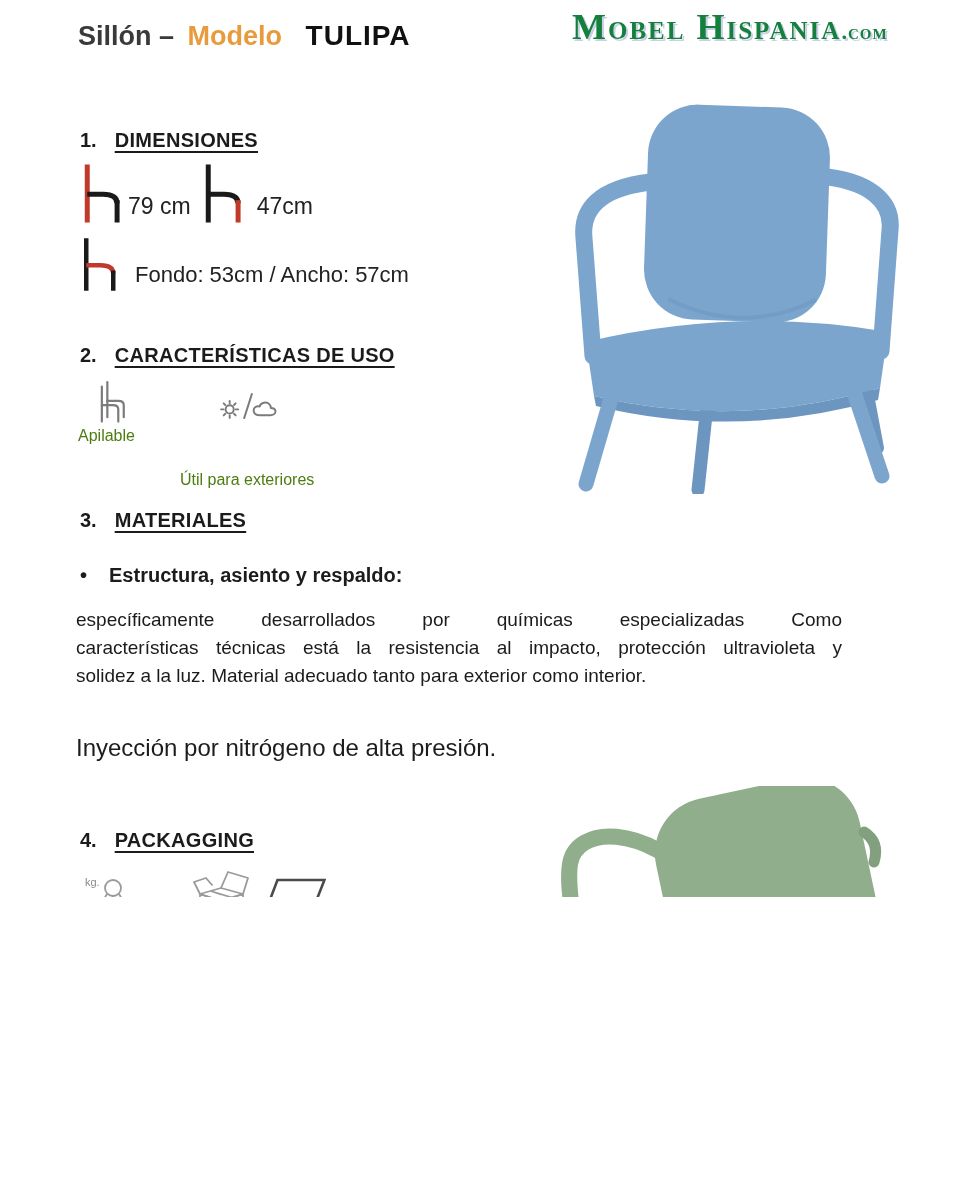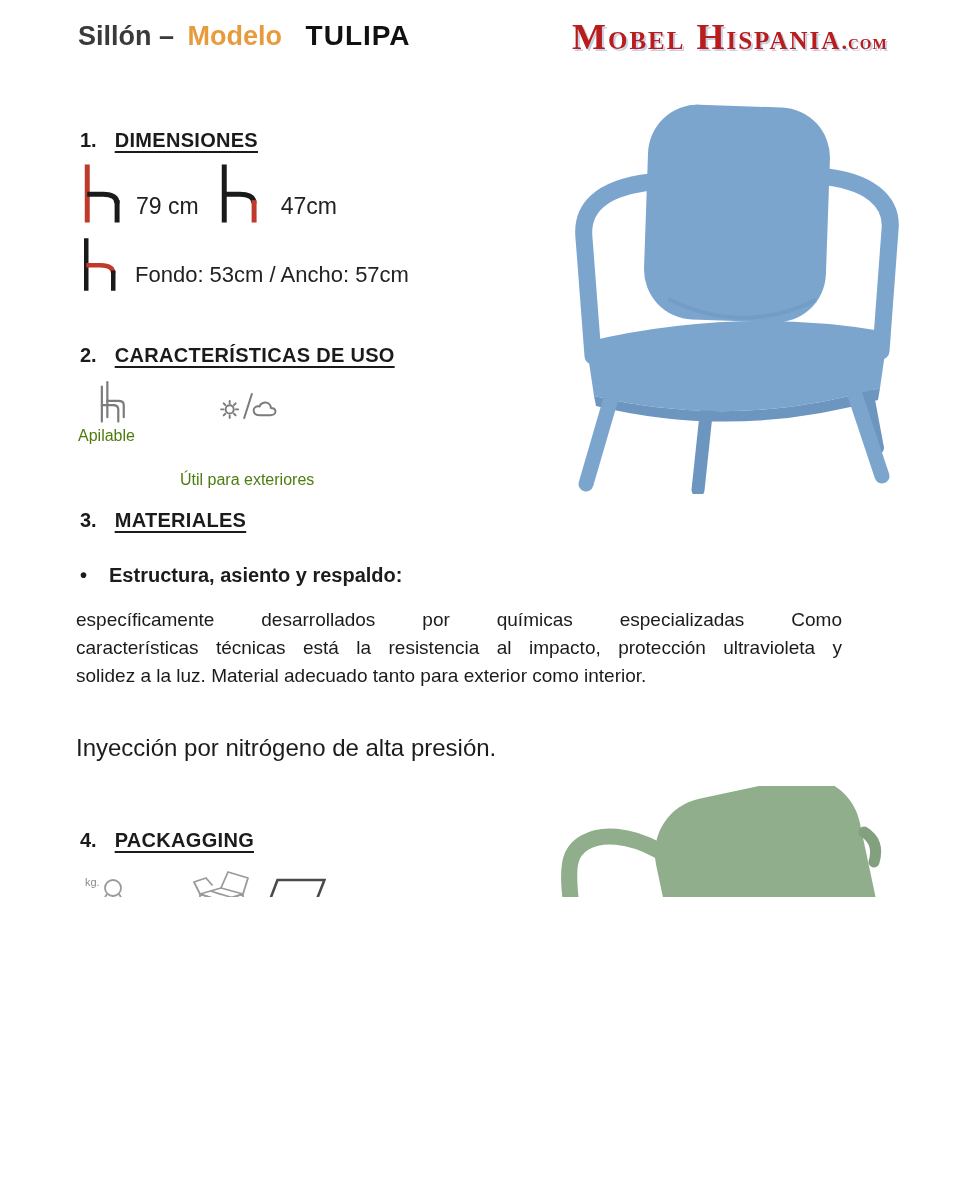--- a/index.html
+++ b/index.html
@@ -5,22 +5,22 @@
   html,body{margin:0;padding:0;background:#fff;}
   .page{position:relative;width:954px;height:897px;background:#ffffff;overflow:hidden;
         font-family:"Liberation Sans",sans-serif;color:#1c1c1c;}
   .abs{position:absolute;}
 
   
   .doc-title{left:78px;top:20px;font-weight:700;font-size:27px;white-space:nowrap;}
   .t-product{color:#3a3a3a;}
   .t-model-label{color:#E89B3C;margin-left:6px;}
   .t-model-name{color:#111;font-size:28px;letter-spacing:1px;margin-left:16px;}
-  .logo{left:572px;top:16px;font-family:"Liberation Serif",serif;font-weight:700;
-        font-variant:small-caps;color:#b91c1c;white-space:nowrap;
+  .logo{left:572px;top:6px;font-family:"Liberation Serif",serif;font-weight:700;
+        font-variant:small-caps;color:#15803d;white-space:nowrap;
         text-shadow:2px 2px 0 rgba(130,150,195,.45);}
   .logo-main{font-size:36px;letter-spacing:2px;}
   .logo-suffix{font-size:22px;letter-spacing:1px;}
 
   
   .sec{left:80px;display:flex;gap:18px;font-weight:700;font-size:20px;color:#1b1b1b;}
   .sec .st{text-decoration:underline;text-decoration-thickness:2px;text-underline-offset:4px;letter-spacing:.3px;}
 
   
   .dim-row{display:flex;align-items:flex-end;}
@@ -63,21 +63,21 @@
 
   <div class="abs logo">
     <span class="logo-main">Mobel Hispania</span><span class="logo-suffix">.com</span>
   </div>
 
   <div class="abs sec" style="top:129px;">
     <span class="sn">1.</span>
     <span class="st">DIMENSIONES</span>
   </div>
 
-  <div class="abs dim-row" style="left:78px;top:162px;gap:8px;">
+  <div class="abs dim-row" style="left:78px;top:162px;">
     <svg class="dim-glyph" width="50" height="63" viewBox="0 0 30 38">
       <path class="red" d="M5.5,1.5 V36.5"></path>
       <path d="M5.5,19.5 H15 Q23.5,19.5 23.5,25"></path>
       <path d="M23.5,23 V36.5"></path>
     </svg>
     <span class="dim-val">79 cm</span>
     <svg class="dim-glyph" style="margin-left:8px;" width="50" height="63" viewBox="0 0 30 38">
       <path d="M5.5,1.5 V36.5"></path>
       <path d="M5.5,19.5 H15 Q23.5,19.5 23.5,25"></path>
       <path class="red" d="M23.5,23 V36.5"></path>

